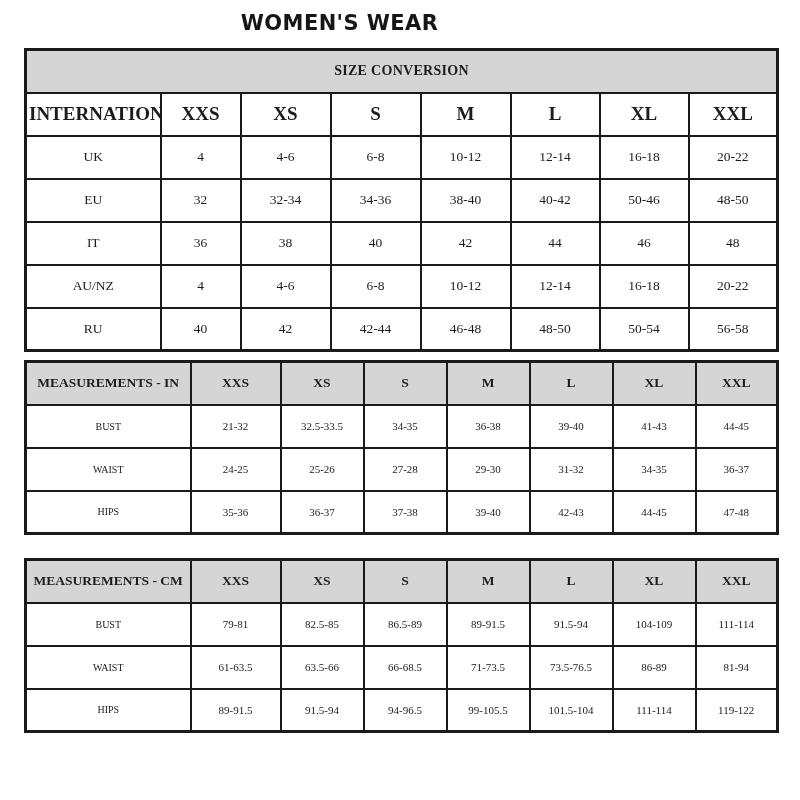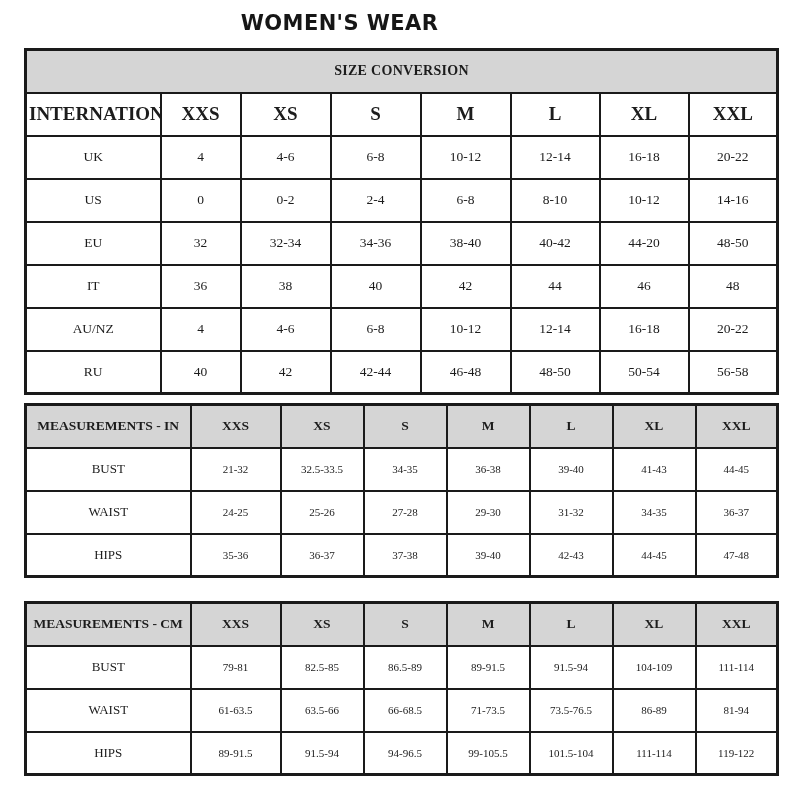--- a/index.html
+++ b/index.html
@@ -36,21 +36,21 @@
     font-weight: 700; font-size: 14px; letter-spacing: 0.3px;
   }
   table.conv { margin-top: 13px; }
   table.conv .head td { height: 43px; font-weight: 700; font-size: 19px; background: #ffffff; }
   table.conv .data td { height: 43px; font-size: 13.5px; }
   table.meas .head td {
     background: var(--header-bg, #d5d5d5);
     height: 43px; font-weight: 700; font-size: 13.5px;
   }
   table.meas .data td { height: 43px; font-size: 11px; }
-  table.meas .data td.rowlabel { font-size: 13px; }
+  table.meas .data td.rowlabel { font-size: 10px; }
   table.m-in { margin-top: 8px; }
   table.m-cm { margin-top: 23px; }
 </style>
 </head>
 <body style="color: rgb(28, 28, 28); background: rgb(255, 255, 255);">
 
 <div class="page">
   <h1 class="title">WOMEN'S WEAR</h1>
 
   <table class="conv">
@@ -82,37 +82,27 @@
           <td class="rowlabel">UK</td>
           <td>4</td>
           <td>4-6</td>
           <td>6-8</td>
           <td>10-12</td>
           <td>12-14</td>
           <td>16-18</td>
           <td>20-22</td>
         </tr>
         <tr class="data">
-          <td class="rowlabel">US</td>
-          <td>0</td>
-          <td>0-2</td>
-          <td>2-4</td>
-          <td>6-8</td>
-          <td>8-10</td>
-          <td>10-12</td>
-          <td>14-16</td>
-        </tr>
-        <tr class="data">
           <td class="rowlabel">EU</td>
           <td>32</td>
           <td>32-34</td>
           <td>34-36</td>
           <td>38-40</td>
           <td>40-42</td>
-          <td>44-20</td>
+          <td>50-46</td>
           <td>48-50</td>
         </tr>
         <tr class="data">
           <td class="rowlabel">IT</td>
           <td>36</td>
           <td>38</td>
           <td>40</td>
           <td>42</td>
           <td>44</td>
           <td>46</td>

